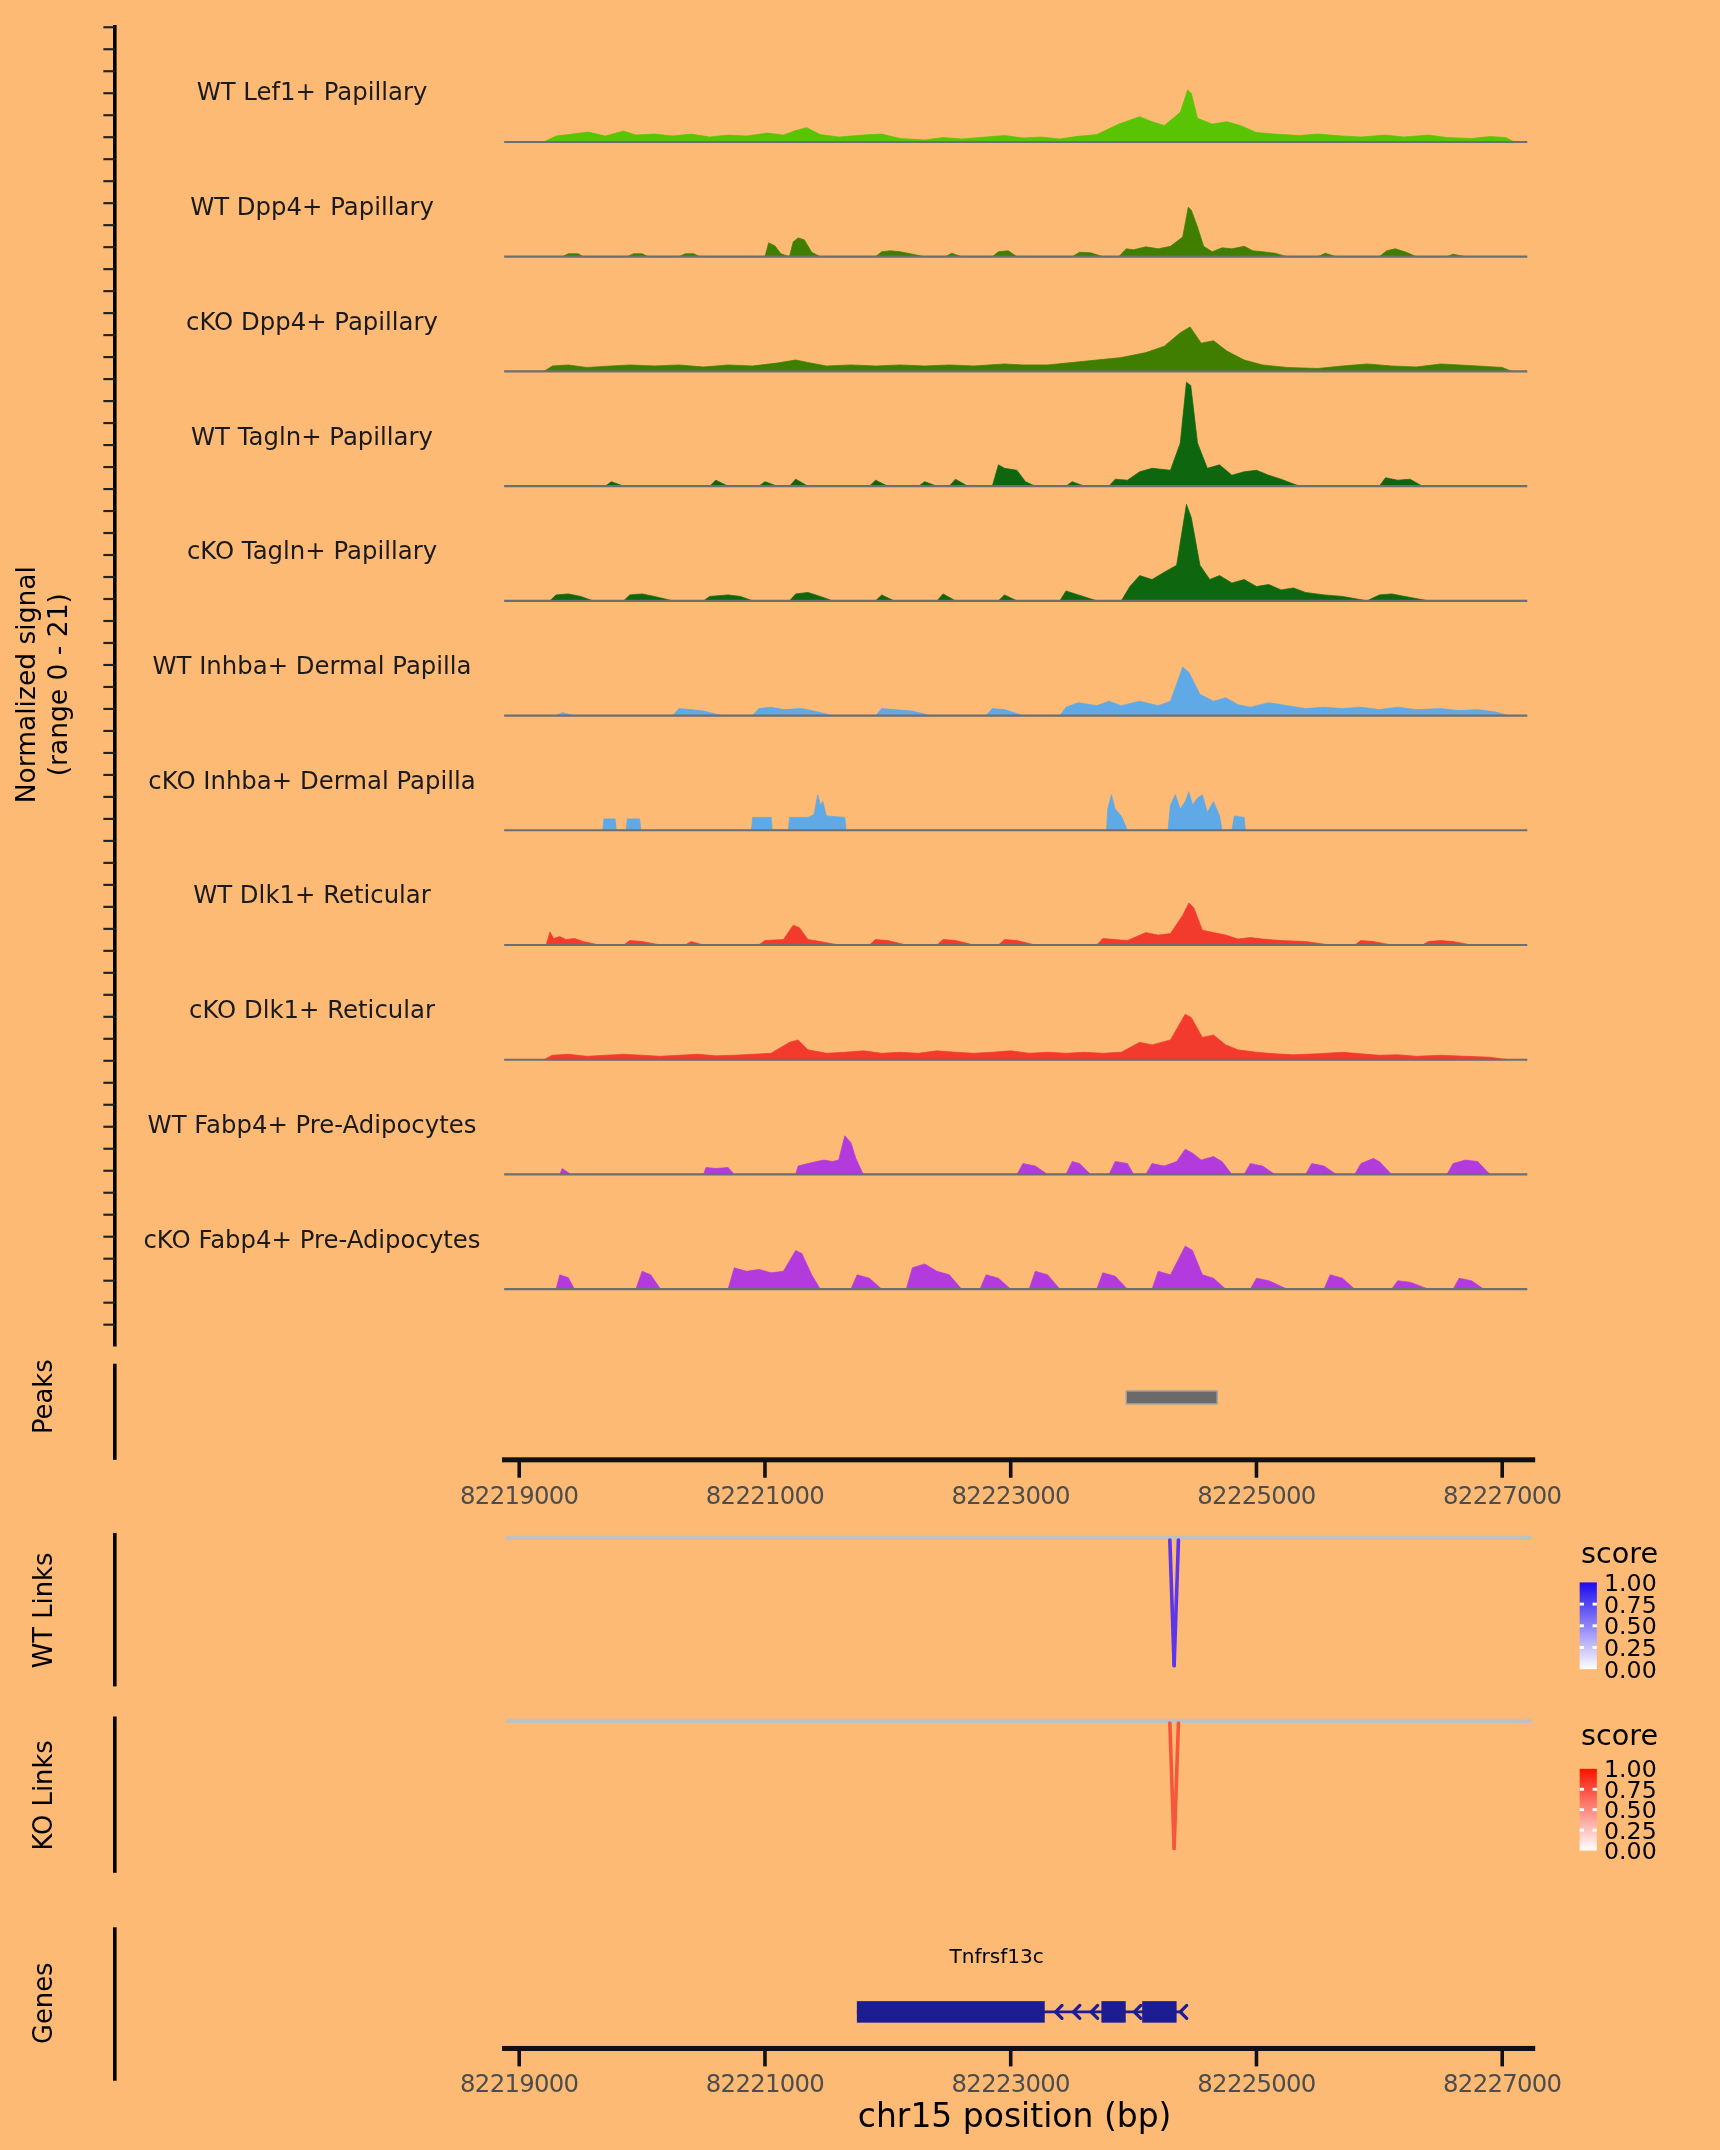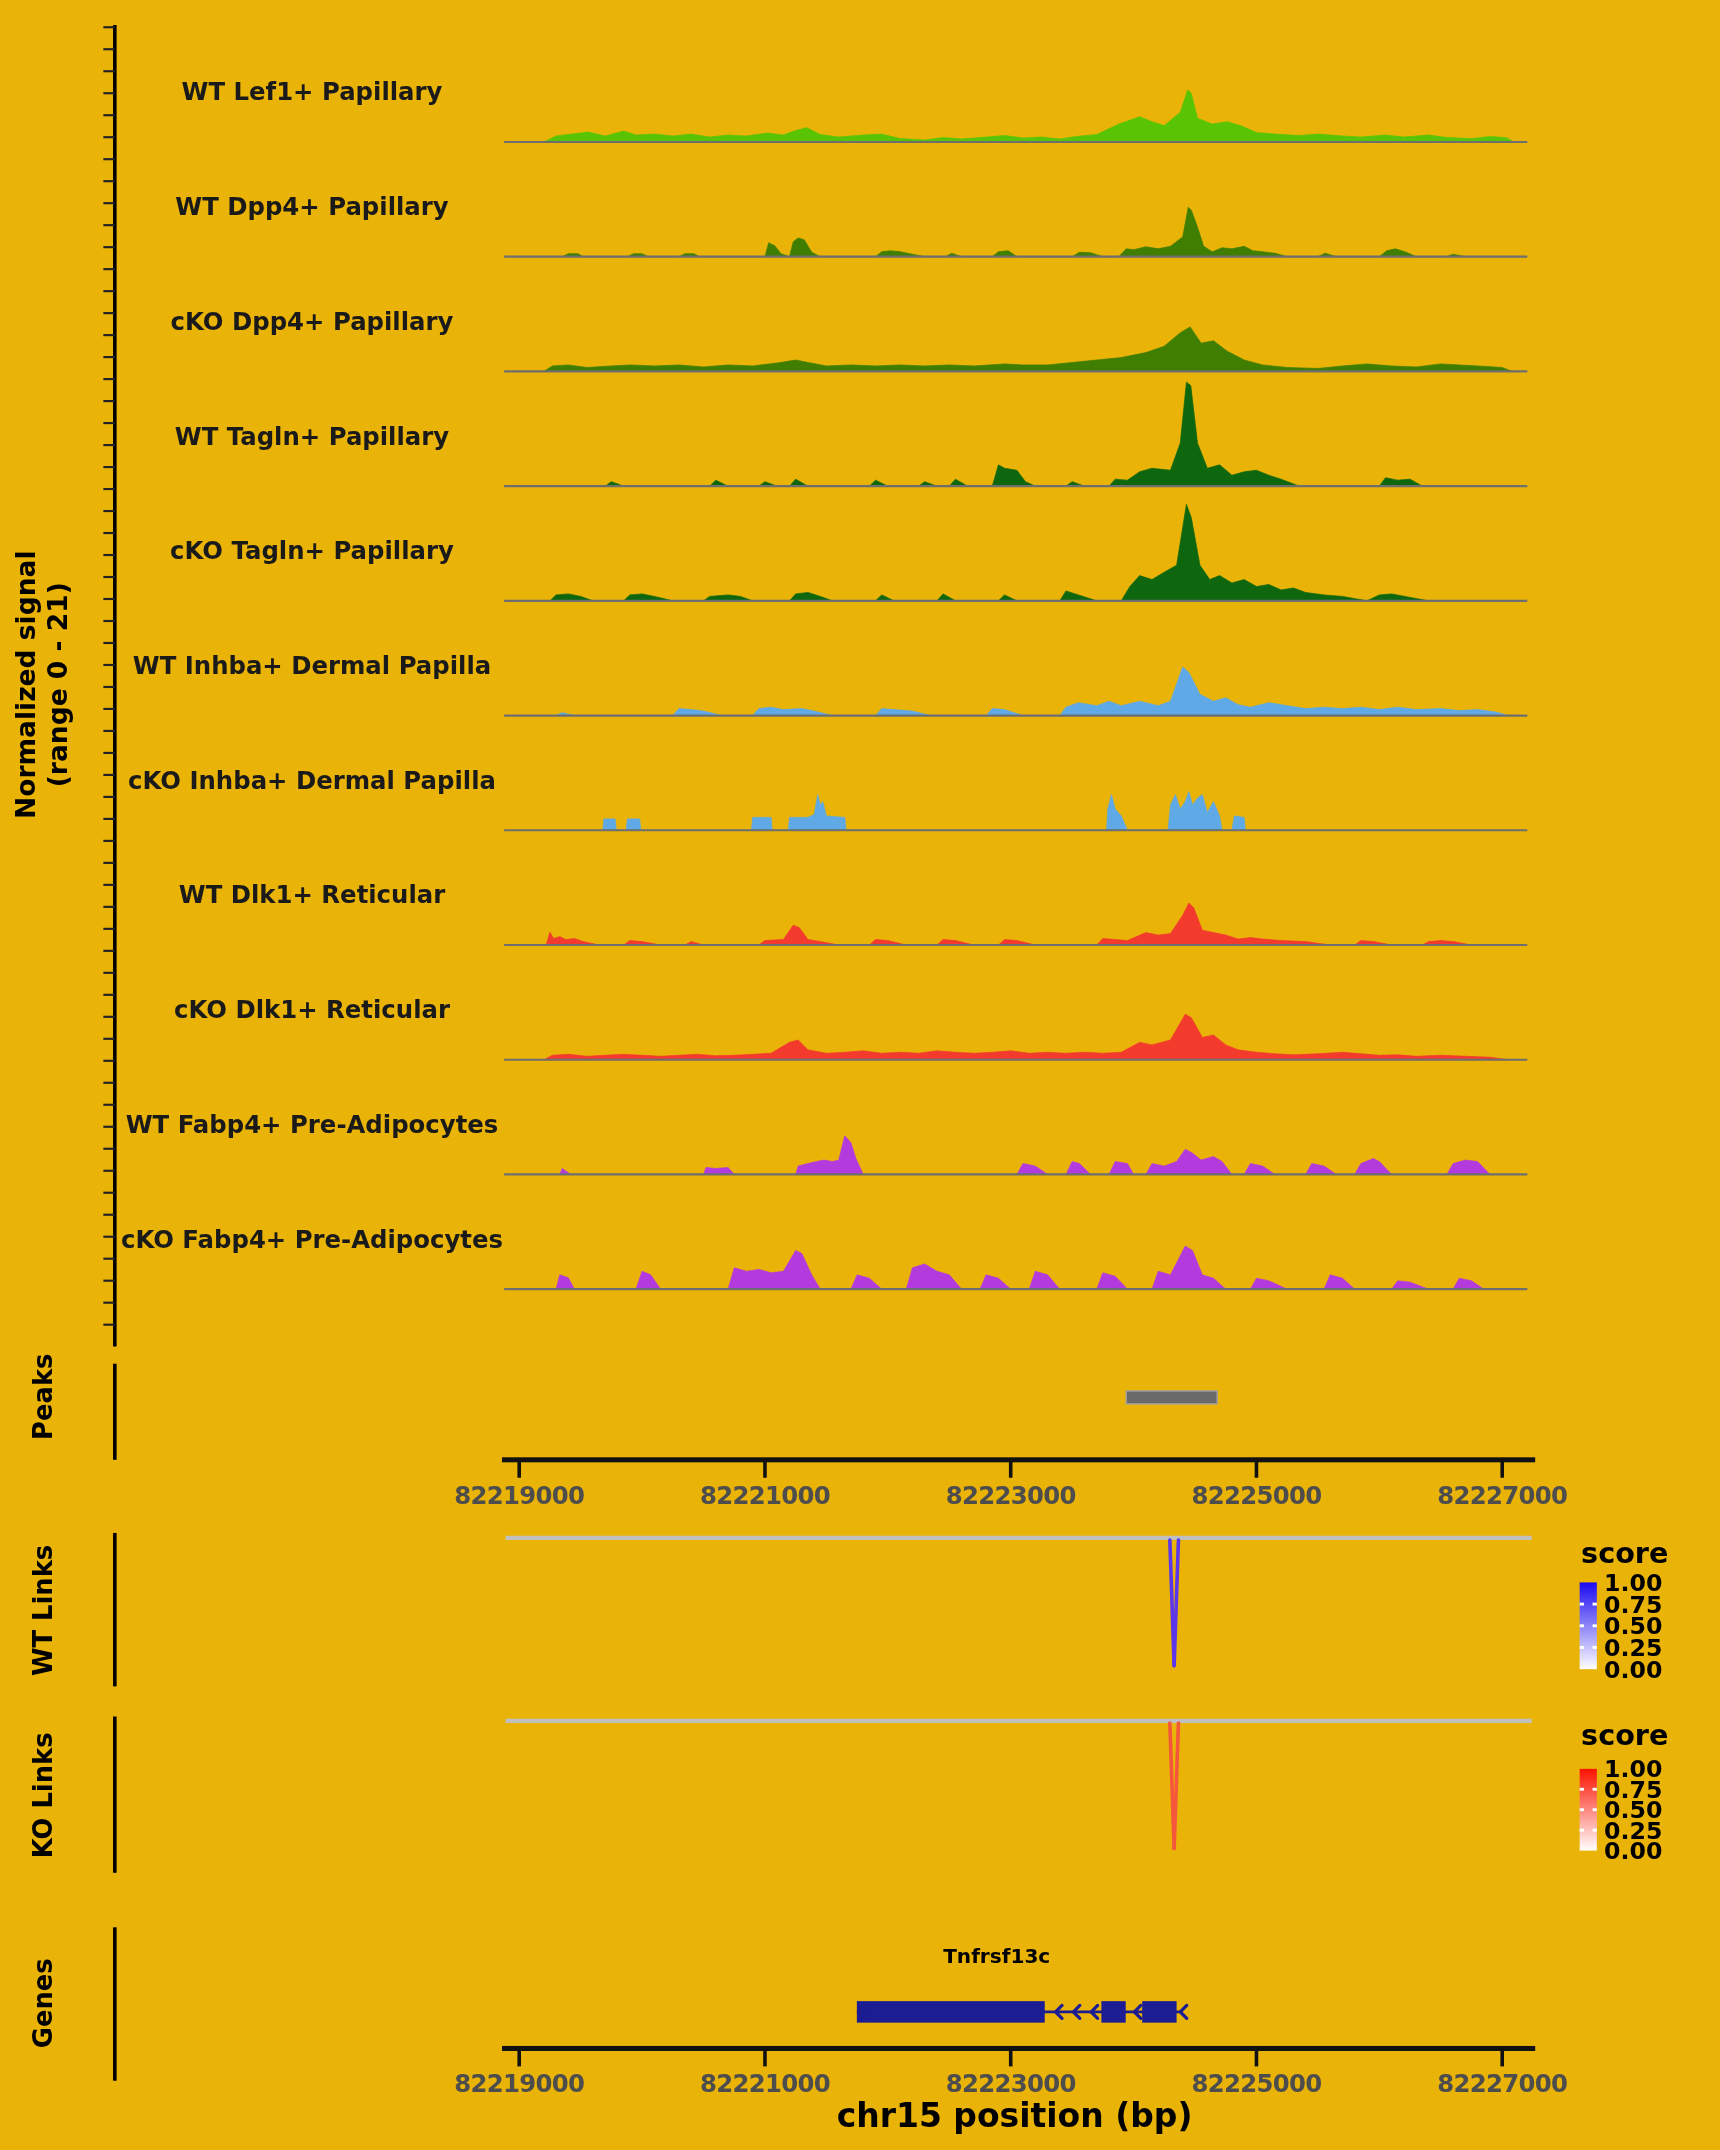--- a/index.html
+++ b/index.html
@@ -1,16 +1,16 @@
 <!DOCTYPE html>
 <html style="font-size:11.5px"><head>
 <meta charset="utf-8">
 <style>
   html,body{margin:0;padding:0;background:#fff;}
-  #figure{position:relative;width:1721px;height:2151px;background:#eab308;overflow:hidden;font-weight:bold;}
+  #figure{position:relative;width:1721px;height:2151px;background:#fdba74;overflow:hidden;}
   svg text{font-family:"DejaVu Sans","Liberation Sans",sans-serif;}
   .track-label{font-size:34px;fill:#1a1a1a;}
   .rot-label{font-size:36px;fill:#000;}
   .axis-num{font-size:34px;fill:#4d4d4d;letter-spacing:-1px;}
   .axis-title{font-size:46px;fill:#000;}
   .legend-title{font-size:40px;fill:#000;}
   .legend-num{font-size:33px;fill:#000;}
   .gene-name{font-size:28px;fill:#000;}
 </style>
 </head>

